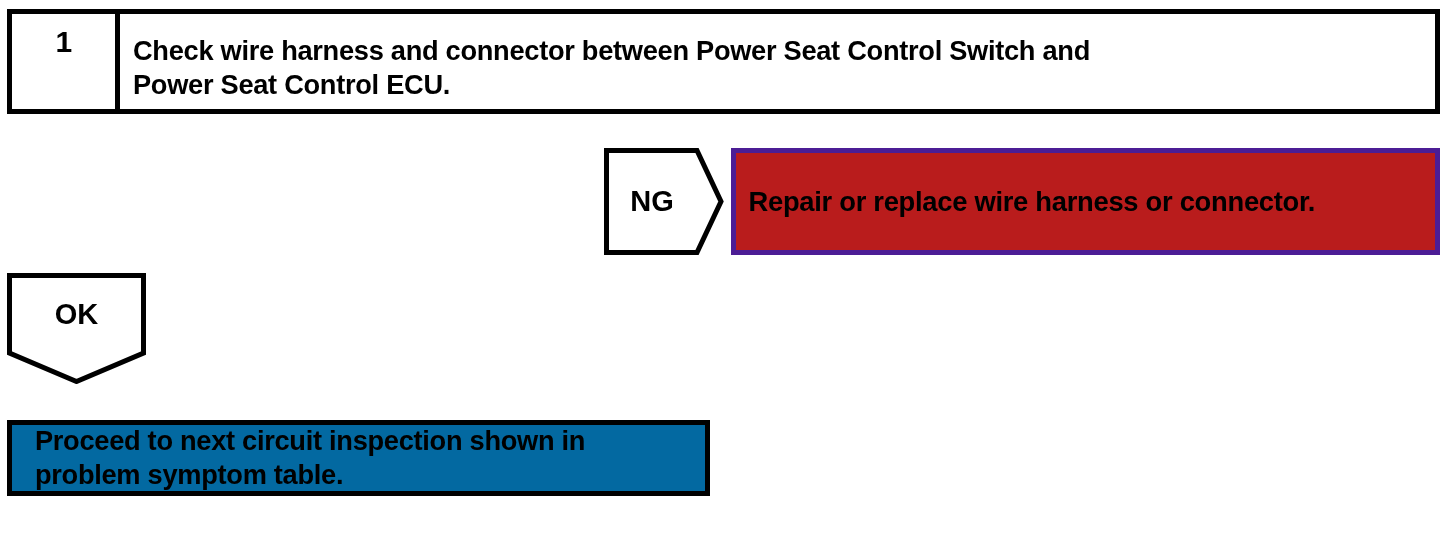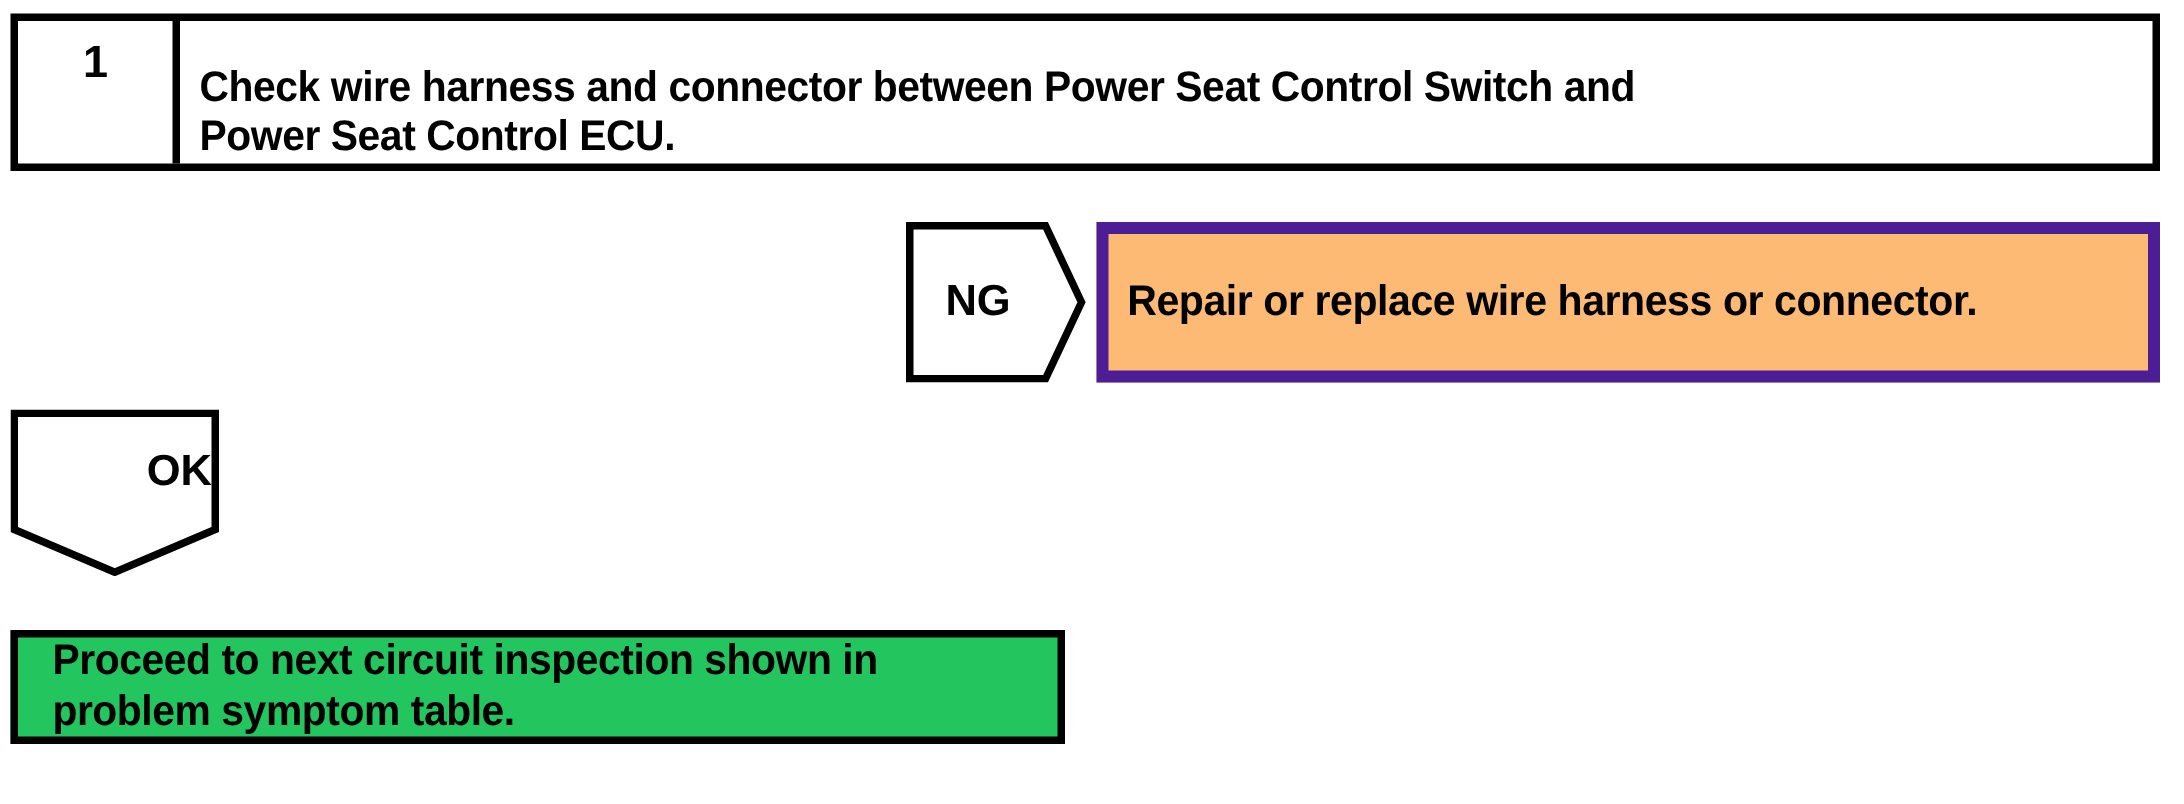--- a/index.html
+++ b/index.html
@@ -44,21 +44,21 @@
   .step-num {
     font-size: 30px;
     font-weight: bold;
     color: #000000;
     line-height: 1;
     letter-spacing: -0.5px;
   }
   .step-text-cell {
     flex: 1 1 auto;
     display: flex;
-    align-items: flex-end;
+    align-items: center;
     padding: 13px 0 0 13px;
     box-sizing: border-box;
   }
   .step-text {
     font-size: 28.5px;
     font-weight: bold;
     color: #000000;
     line-height: 1.18;
     letter-spacing: -0.3px;
     transform: scaleX(0.955);
@@ -98,23 +98,23 @@
     pointer-events: none;
   }
 
   
   .repair-box {
     position: absolute;
     left: 731px;
     top: 148px;
     width: 709px;
     height: 107px;
-    border: 8px solid #4c1d95;
-    box-sizing: border-box;
-    background: #fdba74;
+    border: 5px solid #4c1d95;
+    box-sizing: border-box;
+    background: #b91c1c;
     display: flex;
     align-items: center;
   }
   .repair-text {
     padding-left: 13px;
     font-size: 28.5px;
     font-weight: bold;
     color: #000000;
     line-height: 1.18;
     letter-spacing: -0.3px;
@@ -143,33 +143,32 @@
     top: 0;
     width: 139px;
     height: 82px;
     display: flex;
     align-items: center;
     justify-content: center;
     font-size: 29px;
     font-weight: bold;
     color: #000000;
     pointer-events: none;
-    margin-left: 43px;
   }
 
   
   .result-box {
     position: absolute;
     left: 7px;
     top: 420px;
     width: 703px;
     height: 76px;
     border: 5px solid #000000;
     box-sizing: border-box;
-    background: #22c55e;
+    background: #0369a1;
     display: flex;
     align-items: center;
   }
   .result-text {
     padding-left: 24px;
     font-size: 28.5px;
     font-weight: bold;
     color: #000000;
     line-height: 1.18;
     letter-spacing: -0.3px;

